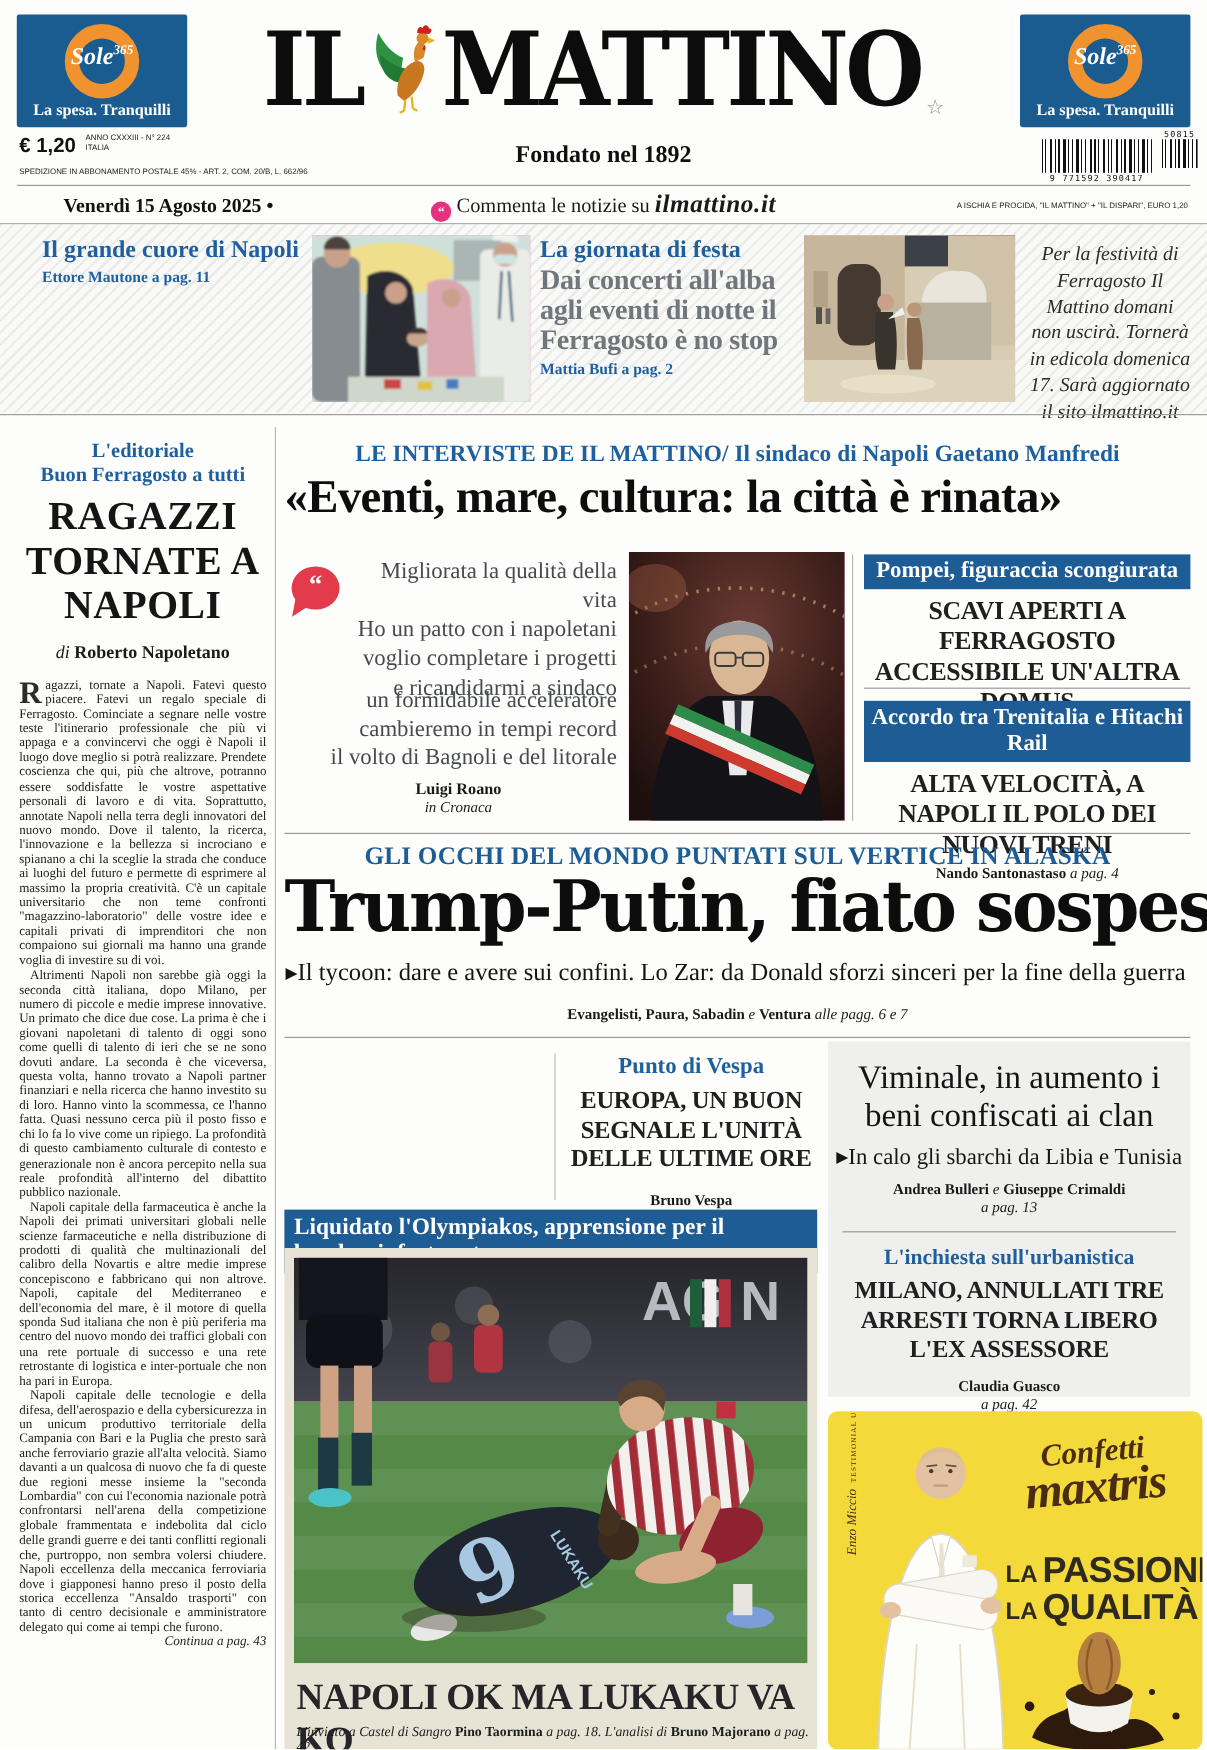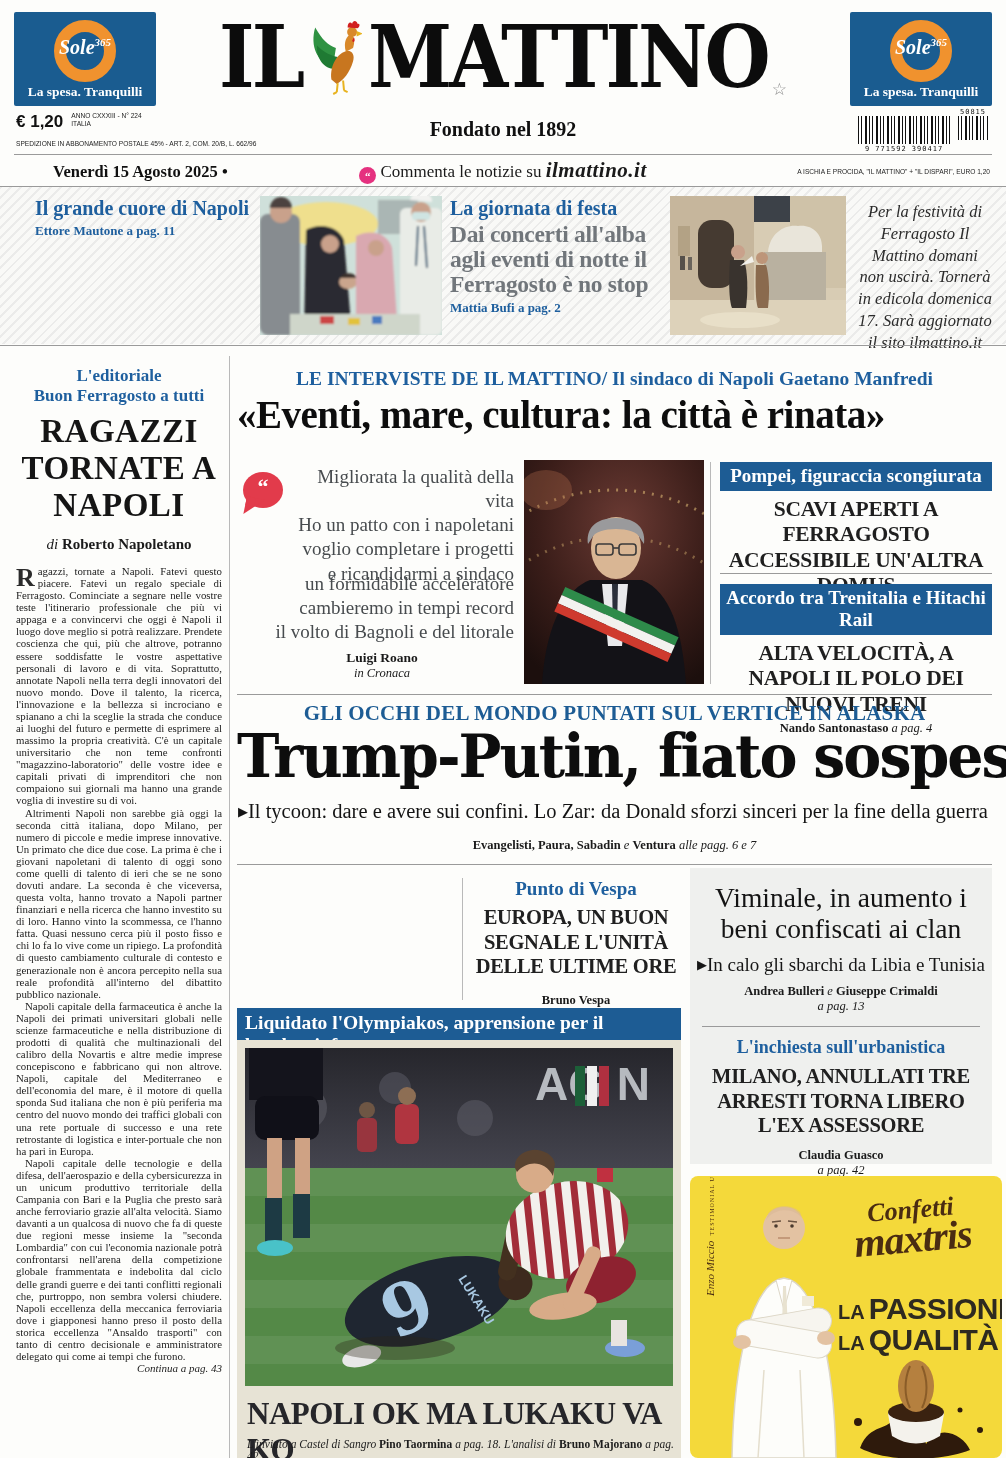--- a/index.html
+++ b/index.html
@@ -143,21 +143,21 @@
     <span class="price">€ 1,20</span>
     <span class="tiny">
       <span>ANNO CXXXIII - N° 224</span><br>
       <span>ITALIA</span>
     </span>
   </div>
   <div class="abs tiny" style="left:16px;top:140px;">SPEDIZIONE IN ABBONAMENTO POSTALE 45% - ART. 2, COM. 20/B, L. 662/96</div>
   <div class="abs founded" style="left:0;right:0;top:118px;text-align:center;">Fondato nel 1892</div>
 
   <div class="abs" style="left:858px;top:108px;width:136px;">
-    <div style="position:relative;height:42px;">
+    <div style="position:relative;height:42px;margin-left:10px;">
       <div class="abs bars" style="left:0;top:8px;width:92px;height:28px;"></div>
       <div class="abs bcnum" style="left:98px;top:0;width:34px;">50815</div>
       <div class="abs bars" style="left:100px;top:8px;width:30px;height:24px;"></div>
       <div class="abs bcnum" style="left:0;top:37px;width:92px;">9 771592 390417</div>
     </div>
   </div>
 
   <div class="abs hairline" style="left:14px;right:14px;top:154px;height:1px;"></div>
 
   <div class="abs daterow" style="left:16px;top:162px;margin-left:37px;">Venerdì 15 Agosto 2025 •</div>

